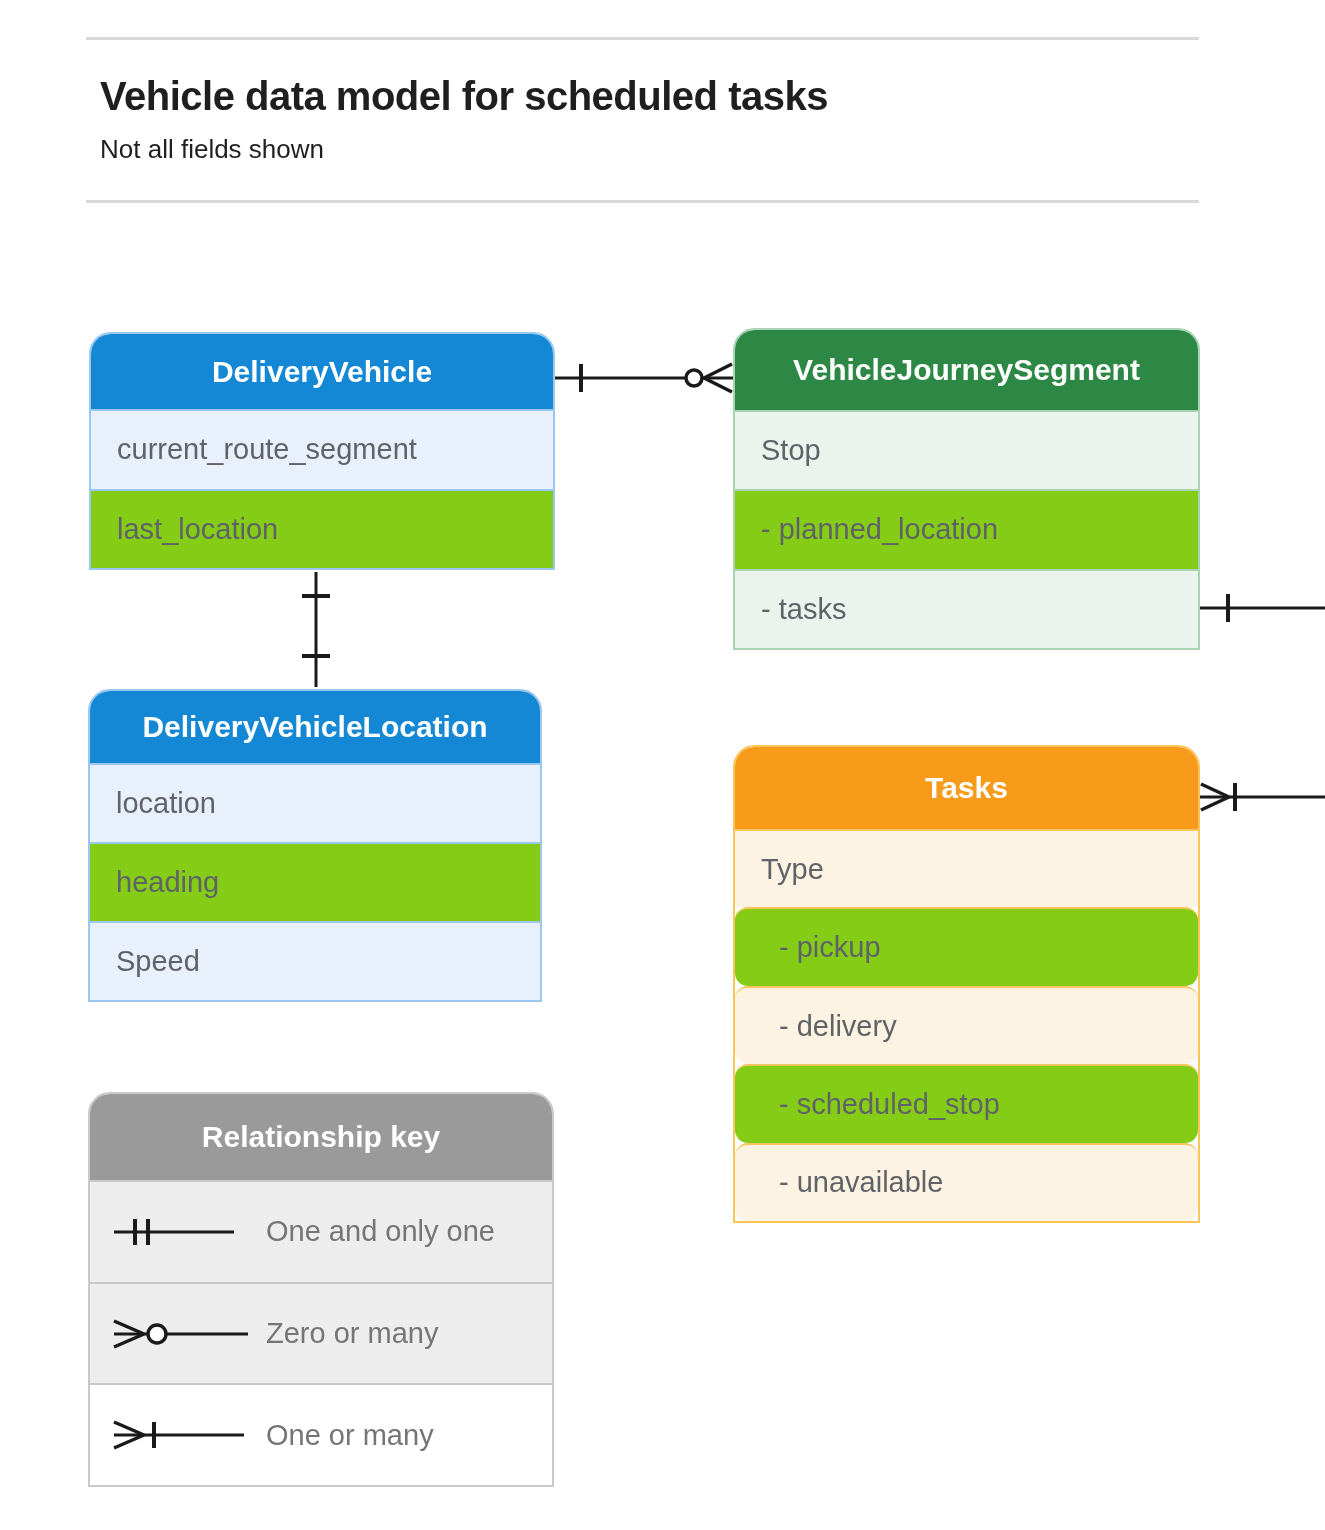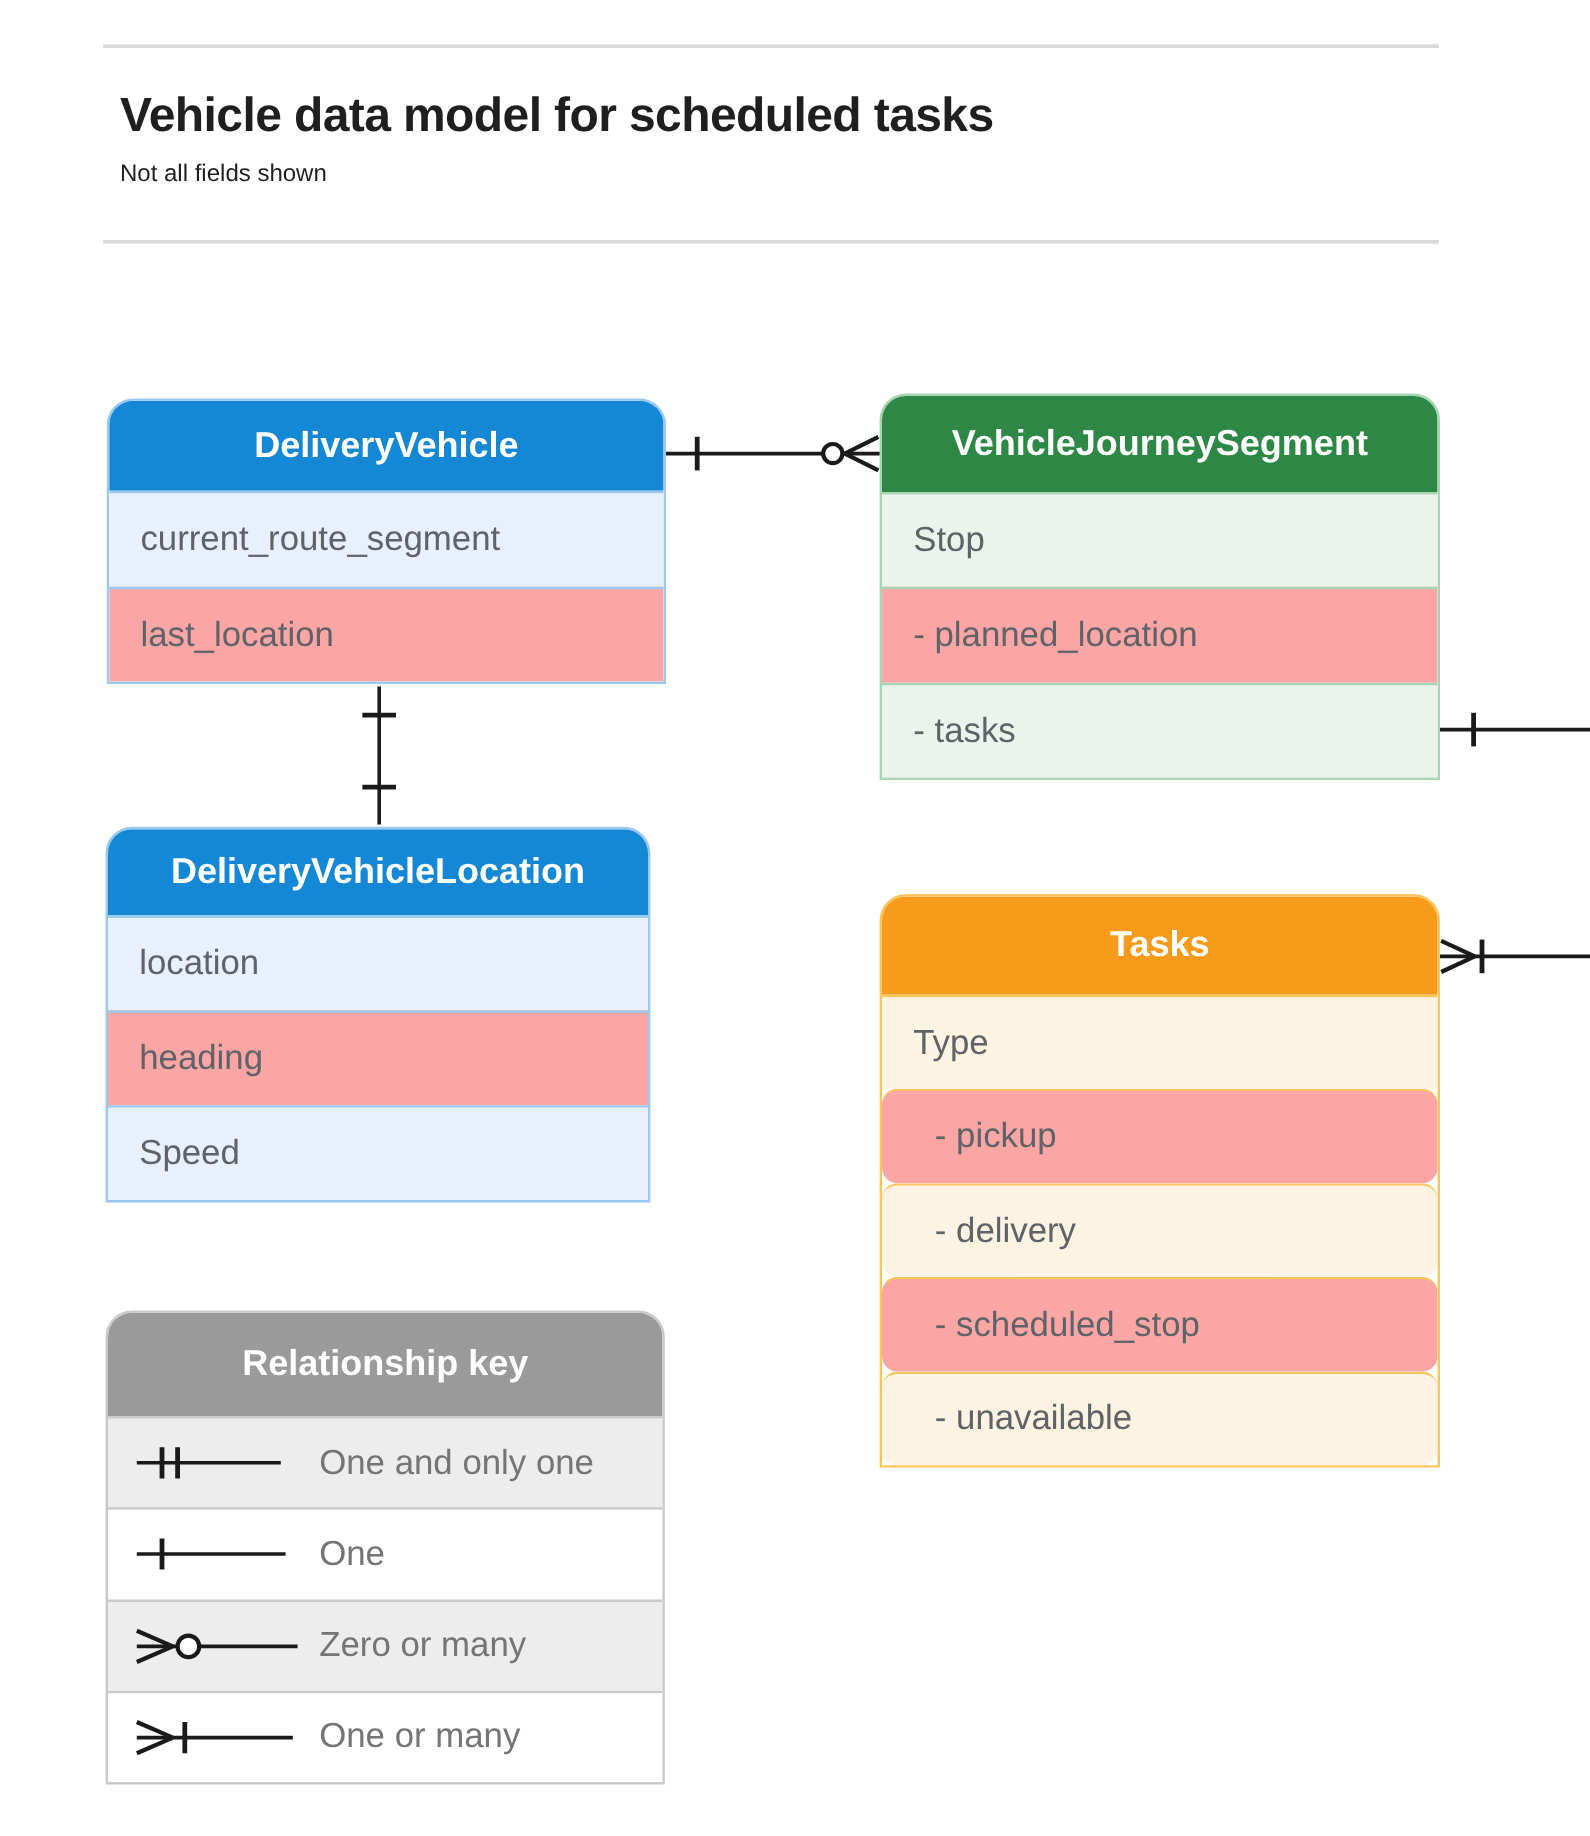--- a/index.html
+++ b/index.html
@@ -5,39 +5,39 @@
   html,body{margin:0;padding:0;background:#ffffff;}
   #canvas{
     position:relative;width:1325px;height:1530px;background:#ffffff;
     font-family:"Liberation Sans",sans-serif;overflow:hidden;margin-left:48px;
   }
   .rule{position:absolute;left:38px;width:1113px;height:3px;background:#d8d8d8;}
   #page-title{
     position:absolute;left:52px;top:74px;font-size:40px;font-weight:bold;
     color:#1f1f1f;letter-spacing:-0.5px;
   }
-  #page-subtitle{position:absolute;left:52px;top:134px;font-size:20px;color:#1f1f1f;}
+  #page-subtitle{position:absolute;left:52px;top:134px;font-size:26px;color:#1f1f1f;}
 
   .theme-blue  {--hdr:#1488d4;--light:#e8f1fb;--border:#9ac8ef;}
   .theme-green {--hdr:#2e8845;--light:#eaf4ec;--border:#a9d4b3;}
   .theme-orange{--hdr:#f89b1b;--light:#fdf3e3;--border:#fbc55c;}
   .theme-gray  {--hdr:#9a9a9a;--light:#ededed;--border:#c9c9c9;}
 
   .entity{
     position:absolute;display:flex;flex-direction:column;box-sizing:border-box;
     background:#ffffff;border:2px solid var(--border);
     border-radius:22px 22px 0 0;overflow:hidden;
   }
   .entity-header{
     flex:0 0 auto;display:flex;align-items:center;justify-content:center;
     background:var(--hdr);color:#ffffff;font-weight:bold;font-size:30px;
   }
   .entity-row{
     flex:1 1 0;display:flex;align-items:center;padding-left:26px;
-    font-size:29px;color:#5f6368;background:#fca5a5;
+    font-size:29px;color:#5f6368;background:#84cc16;
     border-top:2px solid var(--border);box-sizing:border-box;
   }
   .entity-row.shaded{background:var(--light);}
   .entity-row.indent{padding-left:44px;border-radius:13px;}
 
   .key-row{
     flex:1 1 0;display:flex;align-items:center;padding-left:20px;
     font-size:29px;color:#757575;background:#ffffff;
     border-top:2px solid var(--border);box-sizing:border-box;
   }
@@ -125,27 +125,20 @@
     <div class="entity-header" style="height:86px">
       <span>Relationship key</span>
     </div>
     <div class="key-row shaded">
       <svg class="key-symbol" width="140" height="44" viewBox="0 0 140 44">
         <path class="conn" stroke-width="3" d="M4,22 H124"></path>
         <path class="conn" stroke-width="4" d="M25,9 V35 M38,9 V35"></path>
       </svg>
       <span class="key-label">One and only one</span>
     </div>
-    <div class="key-row">
-      <svg class="key-symbol" width="140" height="44" viewBox="0 0 140 44">
-        <path class="conn" stroke-width="3" d="M4,22 H128"></path>
-        <path class="conn" stroke-width="4" d="M25,9 V35"></path>
-      </svg>
-      <span class="key-label">One</span>
-    </div>
     <div class="key-row shaded">
       <svg class="key-symbol" width="140" height="44" viewBox="0 0 140 44">
         <path class="conn" stroke-width="3" d="M4,22 H138"></path>
         <path class="conn" stroke-width="3.5" d="M4,9 L34,22 M4,35 L34,22"></path>
         <circle cx="47" cy="22" r="9" fill="#ffffff" stroke="#1a1a1a" stroke-width="3.5"></circle>
       </svg>
       <span class="key-label">Zero or many</span>
     </div>
     <div class="key-row">
       <svg class="key-symbol" width="140" height="44" viewBox="0 0 140 44">

